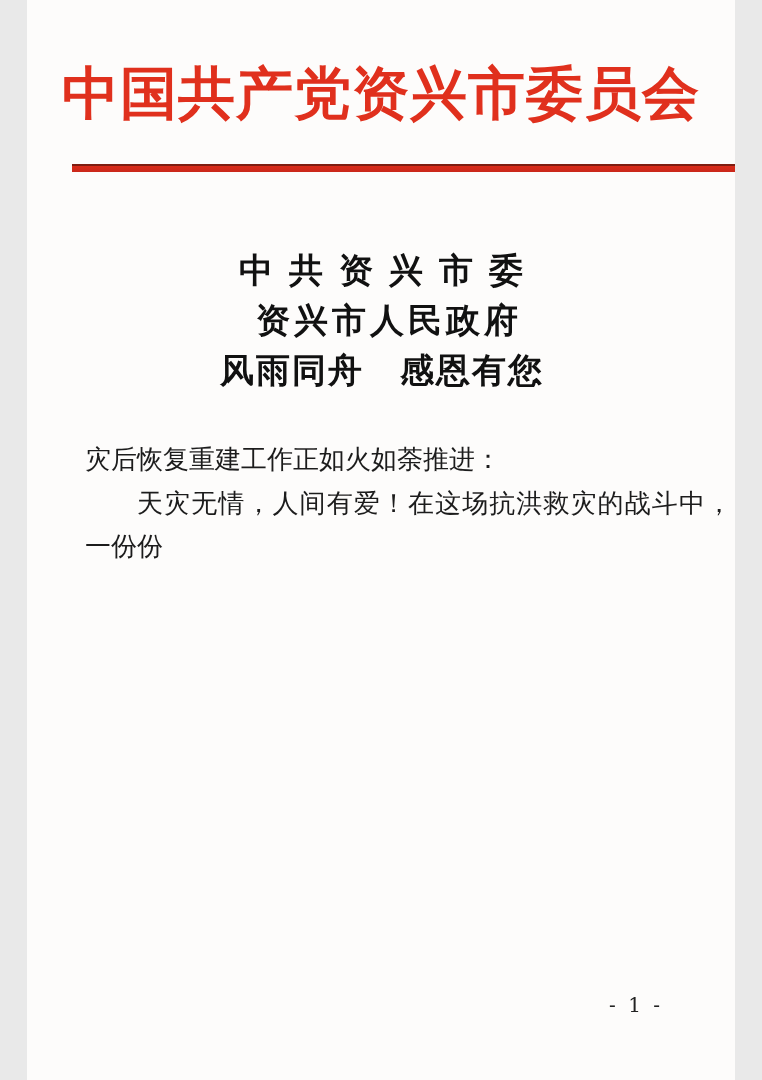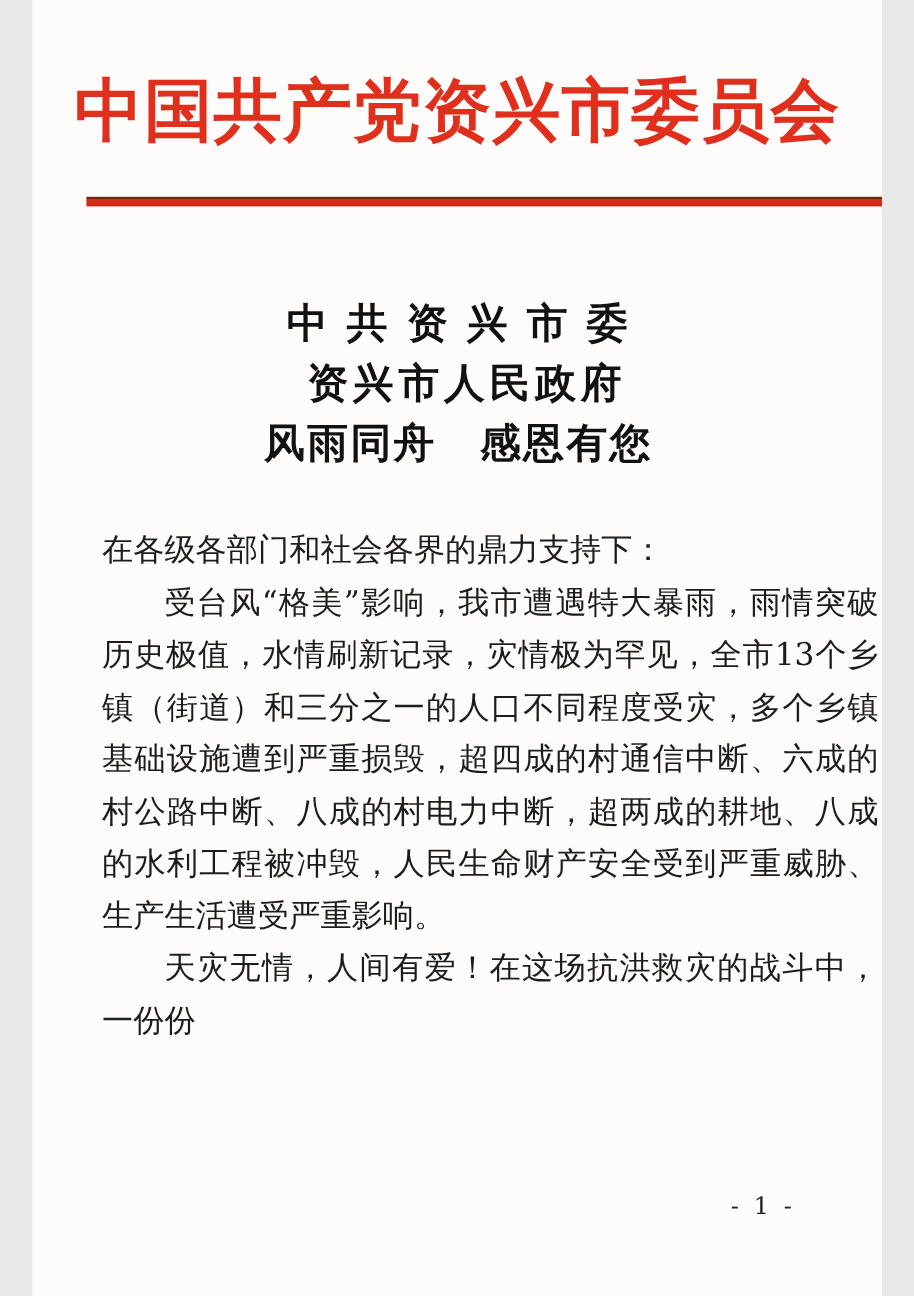--- a/index.html
+++ b/index.html
@@ -97,20 +97,19 @@
 
   <div class="letterhead-rule"></div>
 
   <div class="doc-title">
     <div class="t1">中共资兴市委</div>
     <div class="t2">资兴市人民政府</div>
     <div class="t3">风雨同舟　感恩有您</div>
   </div>
 
   <div class="body-text">
-    <p class="salutation">在各级各部门和社会各界的鼎力支持下：</p>
-    <p>受台风“格美”影响，我市遭遇特大暴雨，雨情突破历史极值，水情刷新记录，灾情极为罕见，全市13个乡镇（街道）和三分之一的人口不同程度受灾，多个乡镇基础设施遭到严重损毁，超四成的村通信中断、六成的村公路中断、八成的村电力中断，超两成的耕地、八成的水利工程被冲毁，人民生命财产安全受到严重威胁、生产生活遭受严重影响。</p>
+    <p class="salutation">灾后恢复重建工作正如火如荼推进：</p>
     <p>天灾无情，人间有爱！在这场抗洪救灾的战斗中，一份份</p>
   </div>
 
   <div class="page-number">- 1 -</div>
 
 </div>
 
 </body></html>

